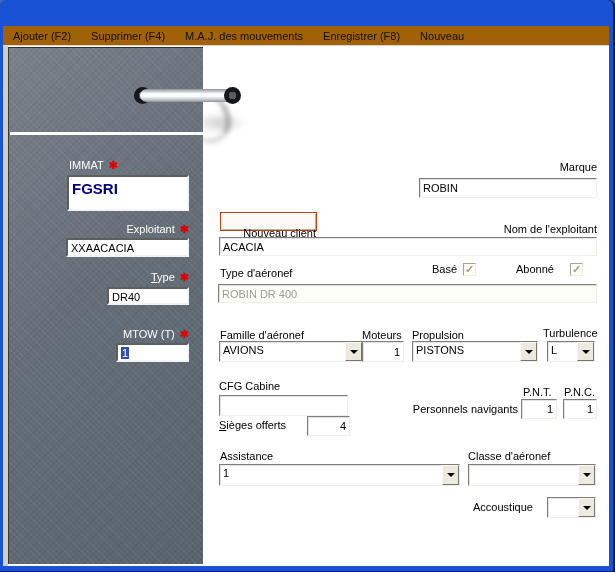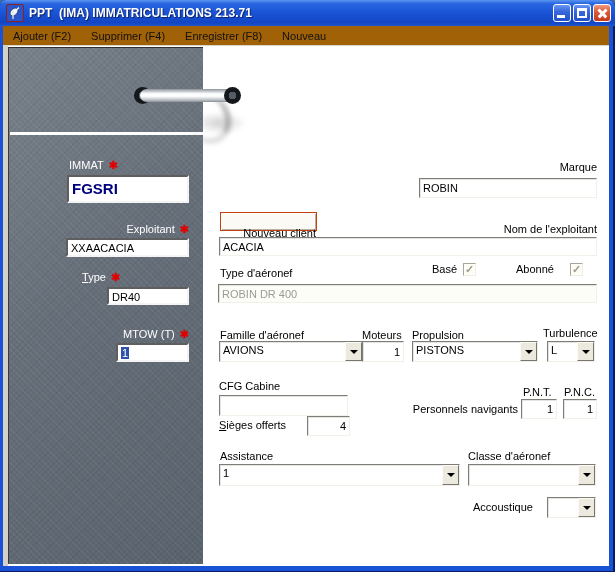--- a/index.html
+++ b/index.html
@@ -98,63 +98,42 @@
   .cb { position:absolute; width:13px; height:13px; background:#fffef6; border:1px solid;
     border-color:#a8a698 #f0eee2 #f0eee2 #a8a698; font-size:11px; line-height:11px;
     text-align:center; color:#9e9e96; font-weight:bold; }
   u { text-decoration:underline; }
 </style>
 </head>
 <body>
 
 <div id="window">
 
-  <div class="titlebar">
-    <div class="app-icon">
-      <svg width="14" height="14" viewBox="0 0 14 14">
-        <path d="M2 8 A6 6 0 0 1 8 2 L10 4 A6 6 0 0 1 4 10 Z" fill="#e8ecf4" stroke="#0a1e50" stroke-width="0.6"></path>
-        <line x1="6" y1="6" x2="11" y2="1.5" stroke="#fff" stroke-width="1.2"></line>
-        <line x1="5" y1="9" x2="5" y2="13" stroke="#d8dce8" stroke-width="1.4"></line>
-      </svg>
-    </div>
-    <span class="win-title">PPT  (IMA) IMMATRICULATIONS 213.71</span>
-    <div class="winbtns">
-      <div class="wbtn">
-          <div class="glyph-min"></div>
-        </div>
-      <div class="wbtn">
-          <div class="glyph-max"></div>
-        </div>
-      <div class="wbtn close">
-          <div class="glyph-x1"></div>
-          <div class="glyph-x2"></div>
-        </div>
-    </div>
-  </div>
 
   <div class="menubar">
     <span class="menu-item">Ajouter (F2)</span>
     <span class="menu-item">Supprimer (F4)</span>
+    <span class="menu-item">M.A.J. des mouvements</span>
     <span class="menu-item">Enregistrer (F8)</span>
     <span class="menu-item">Nouveau</span>
   </div>
 
   <div class="content">
     <div class="left-strip"></div>
 
     <div class="panel">
       <div class="divider-line"></div>
 
       <span class="plabel" style="left:60px;top:111px;"><span>IMMAT</span><span class="req">✱</span></span>
-      <div class="ptb immat-val" style="left:58px;top:127px;width:122px;height:28px;padding-top:3px;">FGSRI</div>
+      <div class="ptb immat-val" style="left:58px;top:127px;width:122px;height:36px;padding-top:3px;">FGSRI</div>
 
       <span class="plabel" style="left:55px;top:175px;width:125px;text-align:right;"><span>Exploitant</span><span class="req">✱</span></span>
       <div class="ptb" style="left:57px;top:190px;width:123px;height:19px;padding-top:2px;">XXAACACIA</div>
 
-      <span class="plabel" style="left:73px;top:223px;width:125px;"><u>T</u><span>ype</span><span class="req">✱</span></span>
+      <span class="plabel" style="left:55px;top:223px;width:125px;text-align:right;"><u>T</u><span>ype</span><span class="req">✱</span></span>
       <div class="ptb" style="left:98px;top:239px;width:82px;height:18px;padding-top:2px;">DR40</div>
 
       <span class="plabel" style="left:55px;top:280px;width:125px;text-align:right;"><span>MTOW (T)</span><span class="req">✱</span></span>
       <div class="ptb" style="left:107px;top:295px;width:73px;height:19px;padding-top:2px;"><span class="sel-hl">1</span></div>
     </div>
 
     <div class="ring-shadow"></div>
     <div class="ring-shadow2"></div>
     <div class="ring-hole left"></div>
     <div class="ring-hole right"></div>

